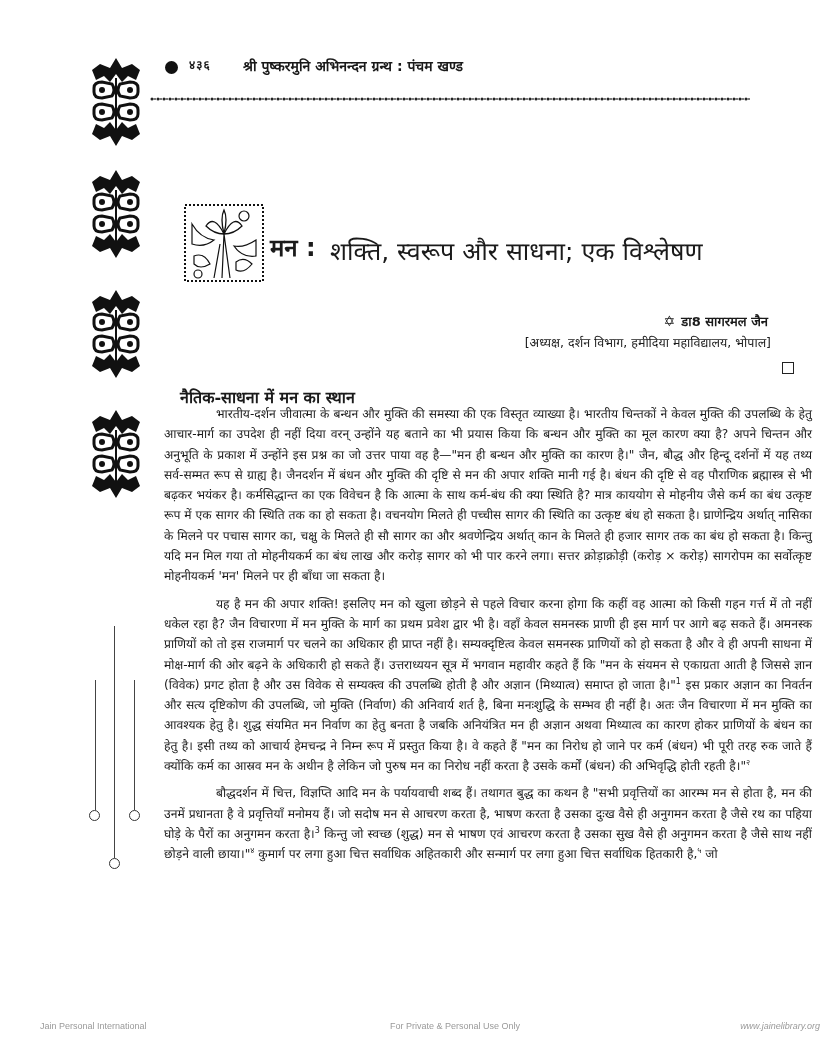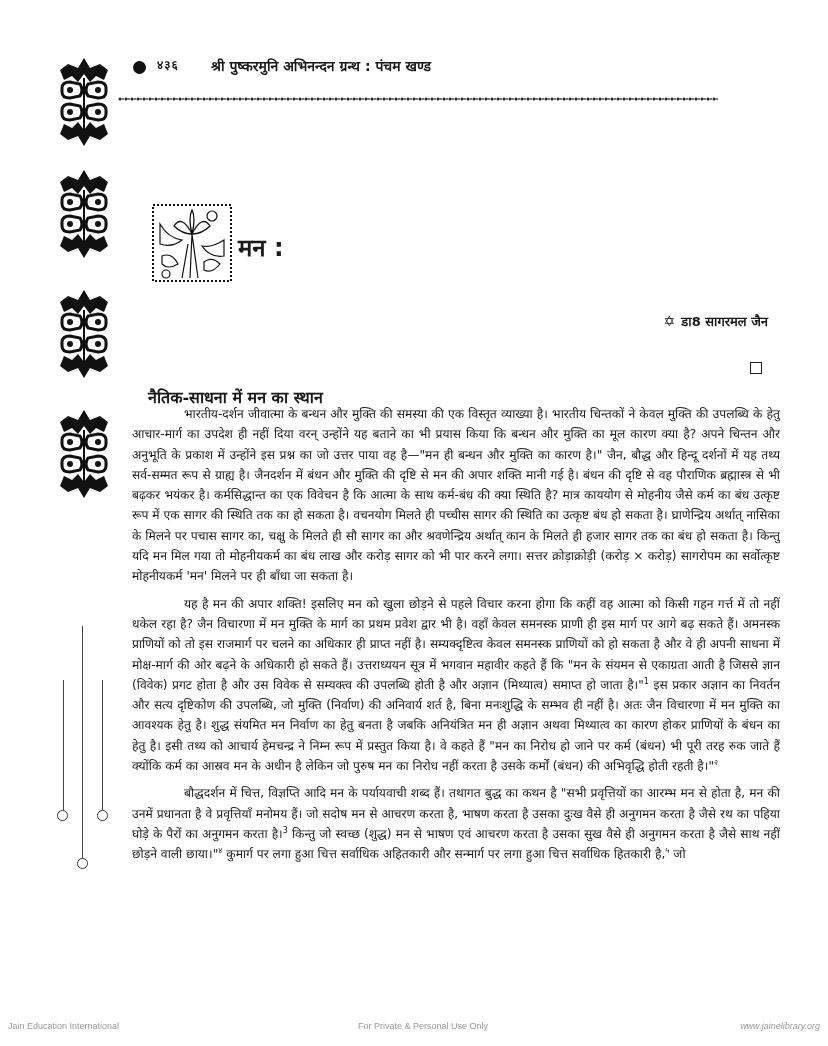--- a/index.html
+++ b/index.html
@@ -1,17 +1,17 @@
 <!DOCTYPE html>
 <html><head>
 <meta charset="utf-8">
 <style>
   html, body { margin: 0; padding: 0; background: #ffffff; }
   body { width: 828px; height: 1046px; position: relative; overflow: hidden; color: #1a1a1a; font-family: "DejaVu Sans", sans-serif; }
-  .page { position: absolute; inset: 0; }
+  .page { position: absolute; inset: 0; margin-left: 32px; }
 
   
   .hdr-dot { position: absolute; left: 133px; top: 61px; width: 13px; height: 13px; border-radius: 50%; background: #111; }
   .hdr-num { position: absolute; left: 157px; top: 56px; font-size: 12px; font-weight: bold; letter-spacing: 1px; }
   .hdr-title { position: absolute; left: 211px; top: 56px; font-size: 14px; font-weight: bold; }
   .hdr-rule { position: absolute; left: 114px; top: 96px; width: 366px; height: 6px; }
 
   
   .orn { position: absolute; left: 56px; width: 56px; }
   .orn svg { display: block; }
@@ -93,30 +93,32 @@
     <path d="M40 30 L38 74 M40 30 L46 74 M36 40 L30 74" fill="none" stroke="#111" stroke-width="1.2"></path>
     <path d="M8 20 Q16 34 30 36 Q20 44 8 40 Z" fill="none" stroke="#111" stroke-width="1.2"></path>
     <path d="M72 36 Q60 44 50 42 Q58 54 72 52 Z" fill="none" stroke="#111" stroke-width="1.2"></path>
     <path d="M10 52 Q20 48 26 60 Q16 66 10 60 Z" fill="none" stroke="#111" stroke-width="1.2"></path>
     <path d="M52 58 Q60 52 68 60 Q60 70 52 66 Z" fill="none" stroke="#111" stroke-width="1.2"></path>
     <circle cx="60" cy="12" r="5" fill="none" stroke="#111" stroke-width="1.2"></circle>
     <circle cx="14" cy="70" r="4" fill="none" stroke="#111" stroke-width="1.2"></circle>
   </svg>
 
   <div class="title-main">मन :</div>
+  <div class="title-sub">शक्ति, स्वरूप और साधना; एक विश्लेषण</div>
 
   <div class="author">
     <span class="star">✡</span><span>डा8 सागरमल जैन</span>
   </div>
+  <div class="affil">[अध्यक्ष, दर्शन विभाग, हमीदिया महाविद्यालय, भोपाल]</div>
   <div class="sq"></div>
 
   <div class="section">नैतिक-साधना में मन का स्थान</div>
 
   <div class="body">
     <p>भारतीय-दर्शन जीवात्मा के बन्धन और मुक्ति की समस्या की एक विस्तृत व्याख्या है। भारतीय चिन्तकों ने केवल मुक्ति की उपलब्धि के हेतु आचार-मार्ग का उपदेश ही नहीं दिया वरन् उन्होंने यह बताने का भी प्रयास किया कि बन्धन और मुक्ति का मूल कारण क्या है? अपने चिन्तन और अनुभूति के प्रकाश में उन्होंने इस प्रश्न का जो उत्तर पाया वह है—"मन ही बन्धन और मुक्ति का कारण है।" जैन, बौद्ध और हिन्दू दर्शनों में यह तथ्य सर्व-सम्मत रूप से ग्राह्य है। जैनदर्शन में बंधन और मुक्ति की दृष्टि से मन की अपार शक्ति मानी गई है। बंधन की दृष्टि से वह पौराणिक ब्रह्मास्त्र से भी बढ़कर भयंकर है। कर्मसिद्धान्त का एक विवेचन है कि आत्मा के साथ कर्म-बंध की क्या स्थिति है? मात्र काययोग से मोहनीय जैसे कर्म का बंध उत्कृष्ट रूप में एक सागर की स्थिति तक का हो सकता है। वचनयोग मिलते ही पच्चीस सागर की स्थिति का उत्कृष्ट बंध हो सकता है। घ्राणेन्द्रिय अर्थात् नासिका के मिलने पर पचास सागर का, चक्षु के मिलते ही सौ सागर का और श्रवणेन्द्रिय अर्थात् कान के मिलते ही हजार सागर तक का बंध हो सकता है। किन्तु यदि मन मिल गया तो मोहनीयकर्म का बंध लाख और करोड़ सागर को भी पार करने लगा। सत्तर क्रोड़ाक्रोड़ी (करोड़ × करोड़) सागरोपम का सर्वोत्कृष्ट मोहनीयकर्म 'मन' मिलने पर ही बाँधा जा सकता है।</p>
     <p><span>यह है मन की अपार शक्ति! इसलिए मन को खुला छोड़ने से पहले विचार करना होगा कि कहीं वह आत्मा को किसी गहन गर्त्त में तो नहीं धकेल रहा है? जैन विचारणा में मन मुक्ति के मार्ग का प्रथम प्रवेश द्वार भी है। वहाँ केवल समनस्क प्राणी ही इस मार्ग पर आगे बढ़ सकते हैं। अमनस्क प्राणियों को तो इस राजमार्ग पर चलने का अधिकार ही प्राप्त नहीं है। सम्यक्दृष्टित्व केवल समनस्क प्राणियों को हो सकता है और वे ही अपनी साधना में मोक्ष-मार्ग की ओर बढ़ने के अधिकारी हो सकते हैं। उत्तराध्ययन सूत्र में भगवान महावीर कहते हैं कि "मन के संयमन से एकाग्रता आती है जिससे ज्ञान (विवेक) प्रगट होता है और उस विवेक से सम्यक्त्व की उपलब्धि होती है और अज्ञान (मिथ्यात्व) समाप्त हो जाता है।"</span><sup>1</sup><span> इस प्रकार अज्ञान का निवर्तन और सत्य दृष्टिकोण की उपलब्धि, जो मुक्ति (निर्वाण) की अनिवार्य शर्त है, बिना मनःशुद्धि के सम्भव ही नहीं है। अतः जैन विचारणा में मन मुक्ति का आवश्यक हेतु है। शुद्ध संयमित मन निर्वाण का हेतु बनता है जबकि अनियंत्रित मन ही अज्ञान अथवा मिथ्यात्व का कारण होकर प्राणियों के बंधन का हेतु है। इसी तथ्य को आचार्य हेमचन्द्र ने निम्न रूप में प्रस्तुत किया है। वे कहते हैं "मन का निरोध हो जाने पर कर्म (बंधन) भी पूरी तरह रुक जाते हैं क्योंकि कर्म का आस्रव मन के अधीन है लेकिन जो पुरुष मन का निरोध नहीं करता है उसके कर्मों (बंधन) की अभिवृद्धि होती रहती है।"</span><sup>२</sup></p>
     <p><span>बौद्धदर्शन में चित्त, विज्ञप्ति आदि मन के पर्यायवाची शब्द हैं। तथागत बुद्ध का कथन है "सभी प्रवृत्तियों का आरम्भ मन से होता है, मन की उनमें प्रधानता है वे प्रवृत्तियाँ मनोमय हैं। जो सदोष मन से आचरण करता है, भाषण करता है उसका दुःख वैसे ही अनुगमन करता है जैसे रथ का पहिया घोड़े के पैरों का अनुगमन करता है।</span><sup>3</sup><span> किन्तु जो स्वच्छ (शुद्ध) मन से भाषण एवं आचरण करता है उसका सुख वैसे ही अनुगमन करता है जैसे साथ नहीं छोड़ने वाली छाया।"</span><sup>४</sup><span> कुमार्ग पर लगा हुआ चित्त सर्वाधिक अहितकारी और सन्मार्ग पर लगा हुआ चित्त सर्वाधिक हितकारी है,</span><sup>५</sup><span> जो</span></p>
   </div>
 
-  <div class="foot" style="left:8px;">Jain Education International</div>
+  <div class="foot" style="left:8px;">Jain Personal International</div>
   <div class="foot" style="left:358px;">For Private &amp; Personal Use Only</div>
   <div class="foot" style="right:8px;font-style:italic;">www.jainelibrary.org</div>
 </div>
 
 </body></html>

